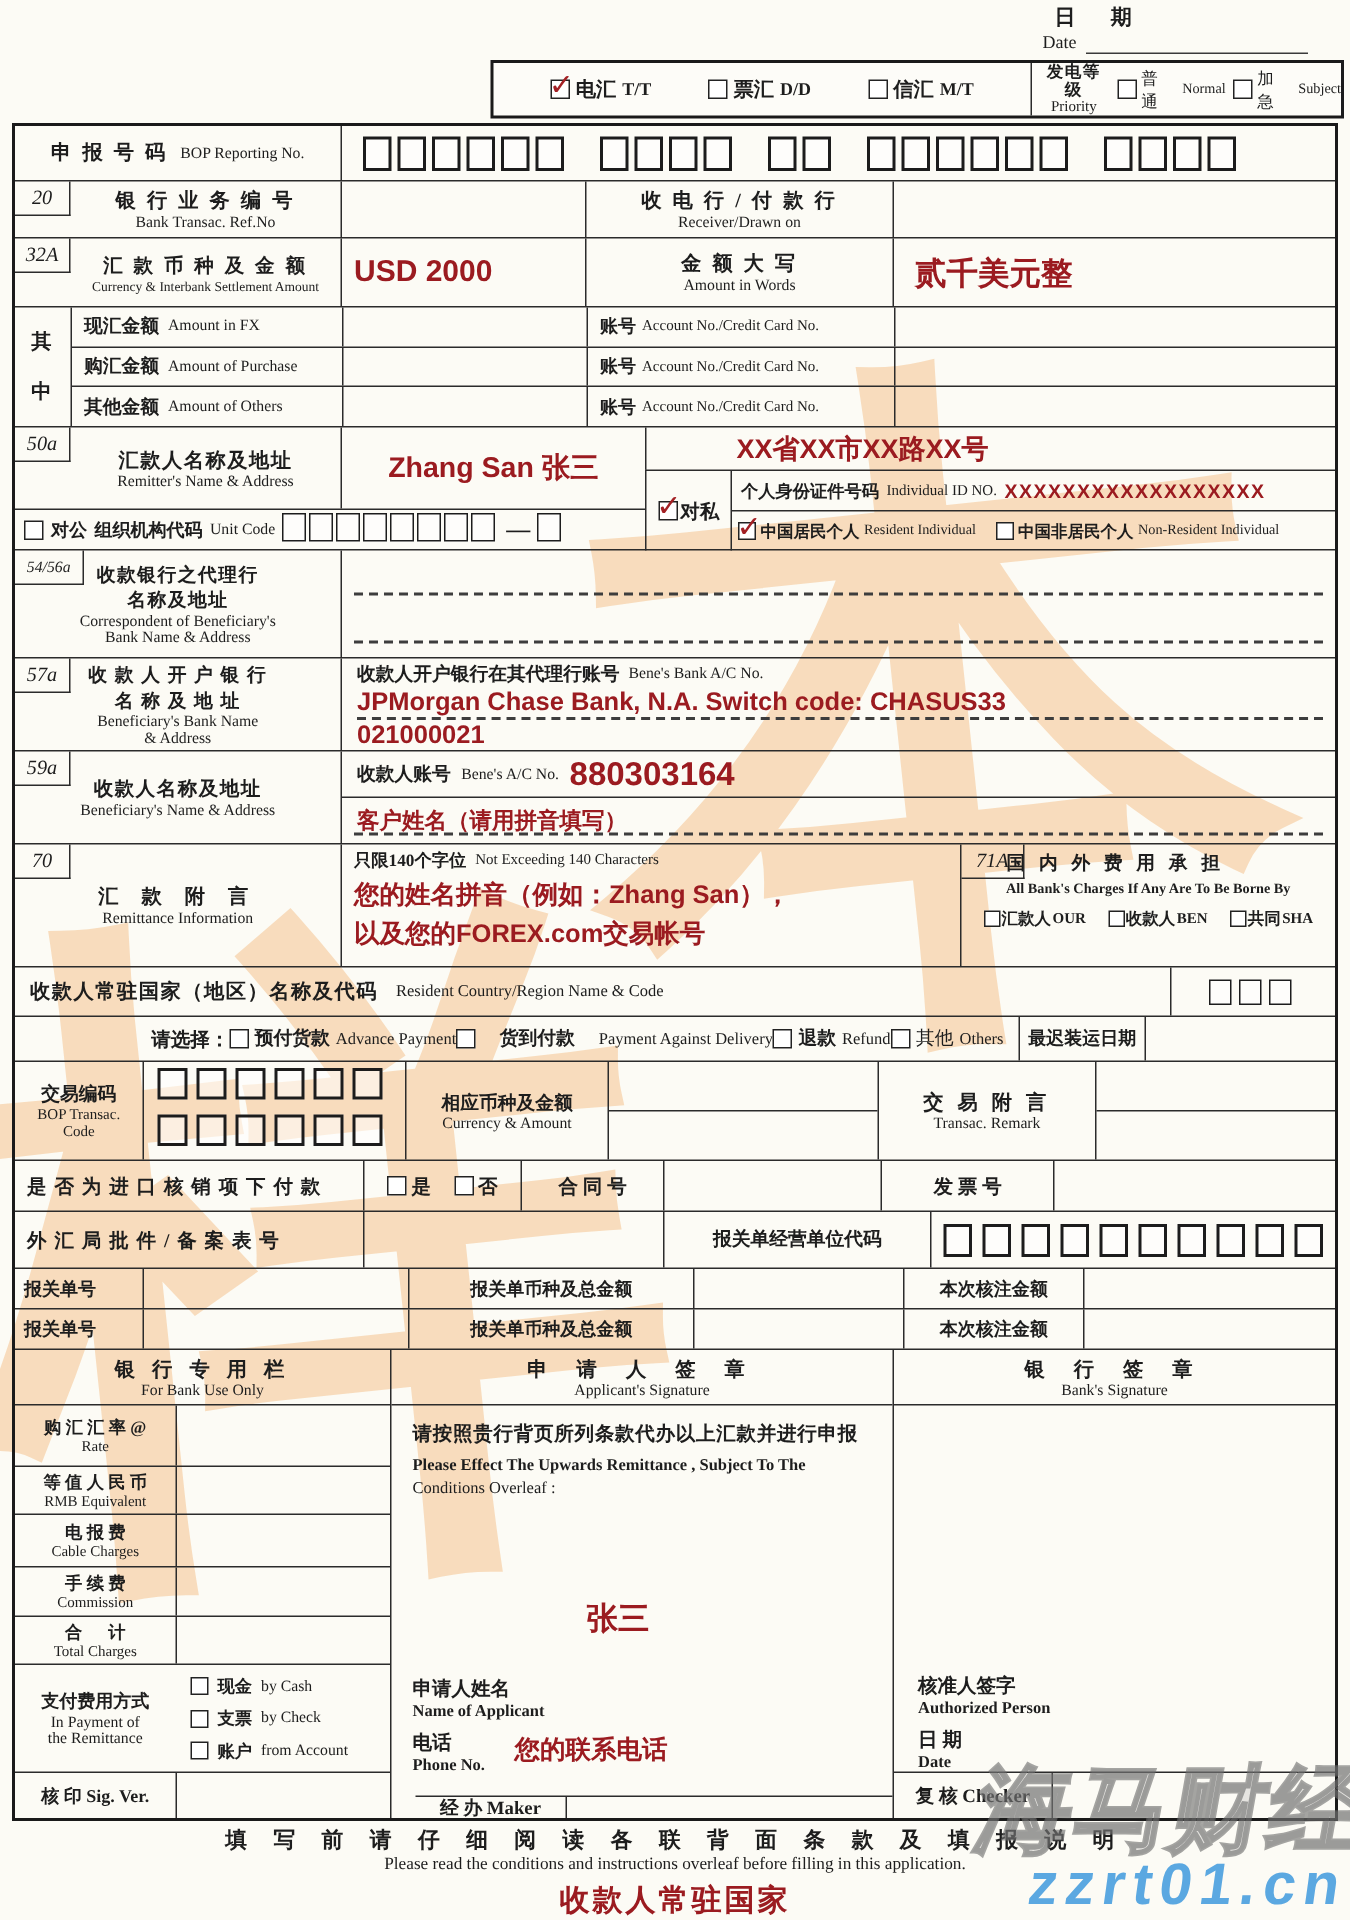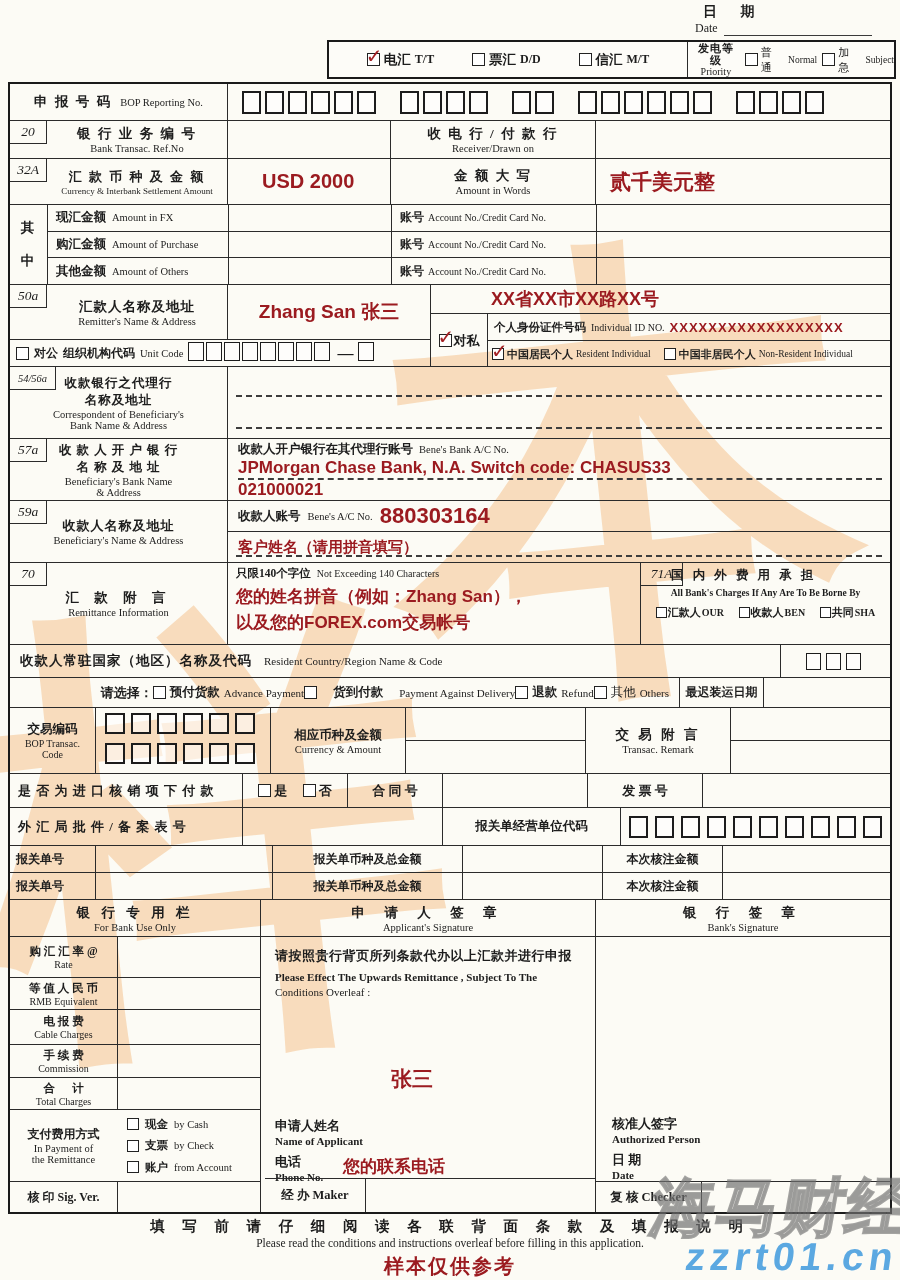--- a/index.html
+++ b/index.html
@@ -188,21 +188,21 @@
     </div>
 
     <div class="r" style="height:46px">
       <div class="c nl" style="width:37px">
         <span class="tag">32A</span>
         </div>
       <div class="c nl lbl" style="width:180px">
         <span class="cn" style="font-size:13px">汇 款 币 种 及 金 额</span>
         <span class="en" style="font-size:9px">Currency &amp; Interbank Settlement Amount</span>
         </div>
-      <div class="c row-line" style="width:163px; padding-left:34px">
+      <div class="c row-line" style="width:163px; padding-left:8px">
         <span class="rv" style="font-size:20px">USD 2000</span>
         </div>
       <div class="c lbl" style="width:205px">
         <span class="cn">金  额  大  写</span>
         <span class="en">Amount in Words</span>
         </div>
       <div class="c row-line" style="flex:1; padding-left:14px">
         <span class="rv" style="font-size:21px">贰千美元整</span>
         </div>
     </div>
@@ -619,21 +619,21 @@
           <div class="rv" style="position:absolute; left:130px; top:128px; font-size:21px">张三</div>
           <div style="position:absolute; left:14px; top:180px">
             <div style="font-size:13px; font-weight:bold">申请人姓名</div>
             <div style="font-size:11px; font-weight:bold">Name of Applicant</div>
             </div>
           <div style="position:absolute; left:14px; top:216px">
             <div style="font-size:13px; font-weight:bold">电话</div>
             <div style="font-size:11px; font-weight:bold">Phone No.</div>
             </div>
           <div class="rv" style="position:absolute; left:82px; top:218px; font-size:17px">您的联系电话</div>
-          <div style="position:absolute; left:4px; right:0; bottom:0; height:34px; border-top:1.5px solid #2b2b2b; display:flex">
+          <div style="position:absolute; left:16px; right:0; bottom:0; height:15px; border-top:1.5px solid #2b2b2b; display:flex">
             <div class="row-line" style="width:100px; justify-content:center">
               <span style="font-size:12.5px; font-weight:bold">经 办  Maker</span>
               </div>
             <div class="c" style="flex:1"></div>
             </div>
         </div>
       </div>
 
       <div class="c" style="flex:1; display:flex; flex-direction:column">
         <div class="lbl" style="height:37px; border-bottom:1.5px solid #2b2b2b">
@@ -656,16 +656,16 @@
             <div class="c" style="flex:1"></div>
             </div>
         </div>
       </div>
     </div>
   </div>
 
   <div class="footer">
     <div class="f1">填 写 前 请 仔 细 阅 读 各 联 背 面 条 款 及 填 报 说 明</div>
     <div class="f2">Please read the conditions and instructions overleaf before filling in this application.</div>
-    <div class="f3 rv">样本仅供参考</div>
+    <div class="f3 rv">收款人常驻国家</div>
   </div>
 
 </div>
 
 </body></html>

